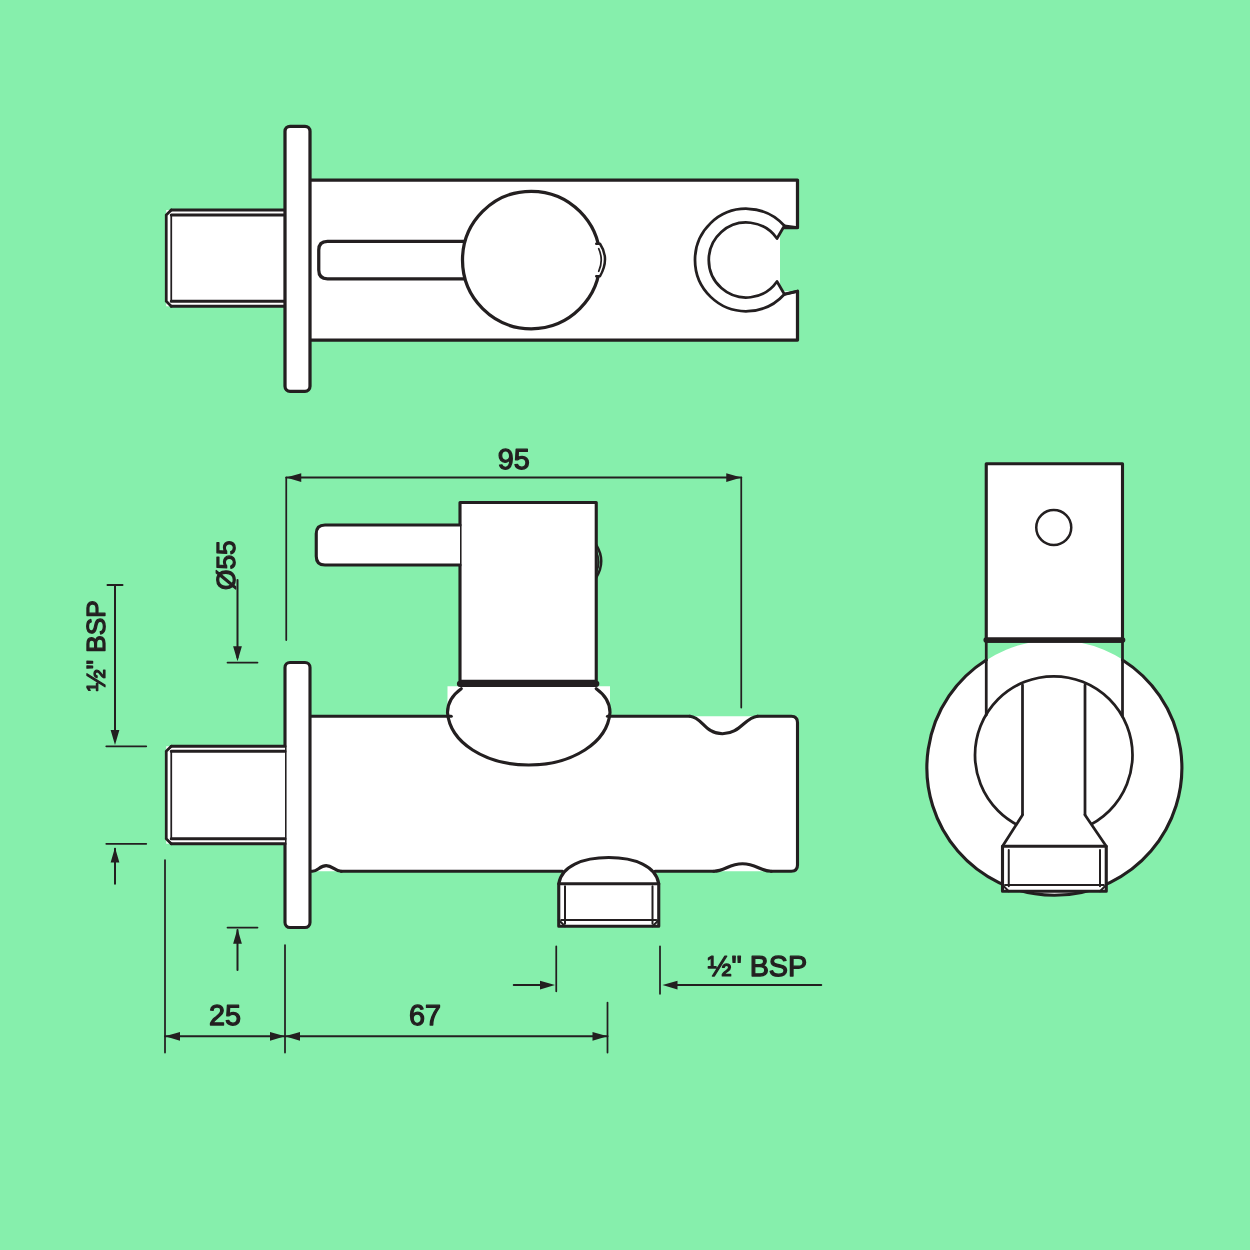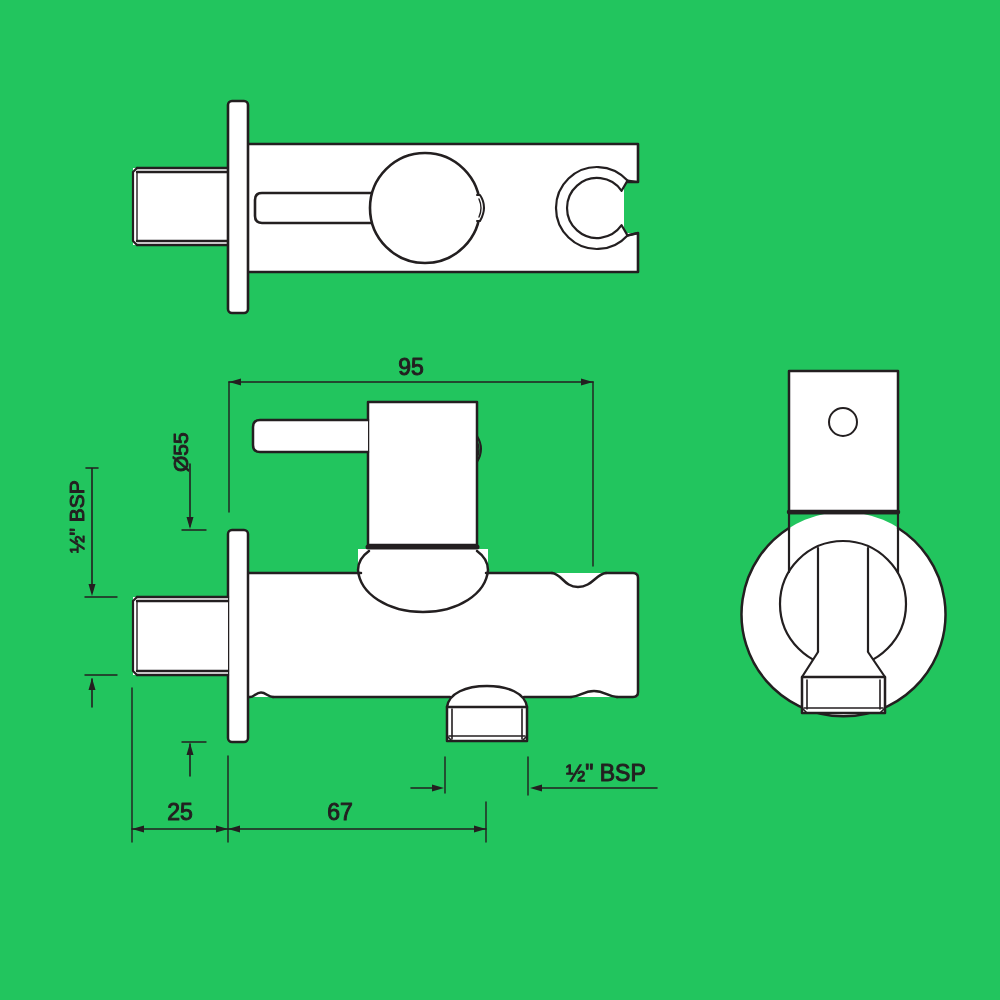--- a/index.html
+++ b/index.html
@@ -1,16 +1,16 @@
 <!DOCTYPE html>
 <html><head>
 <meta charset="utf-8">
 <style>
   html,body{margin:0;padding:0;background:#ffffff;}
-  .page{position:relative;width:1000px;height:1000px;background:#22c55e;overflow:hidden;}
+  .page{position:relative;width:1000px;height:1000px;background:#86efac;overflow:hidden;}
   svg{position:absolute;left:0;top:0;}
   svg text{font-family:"Liberation Sans","DejaVu Sans",sans-serif;fill:#231f20;}
   .dim-txt{font-size:23px;}
   .dim-txt-rot{font-size:21px;}
 </style>
 </head>
 <body>
 
 <div class="page">
 <svg width="1000" height="1000" viewBox="0 0 1000 1000">

